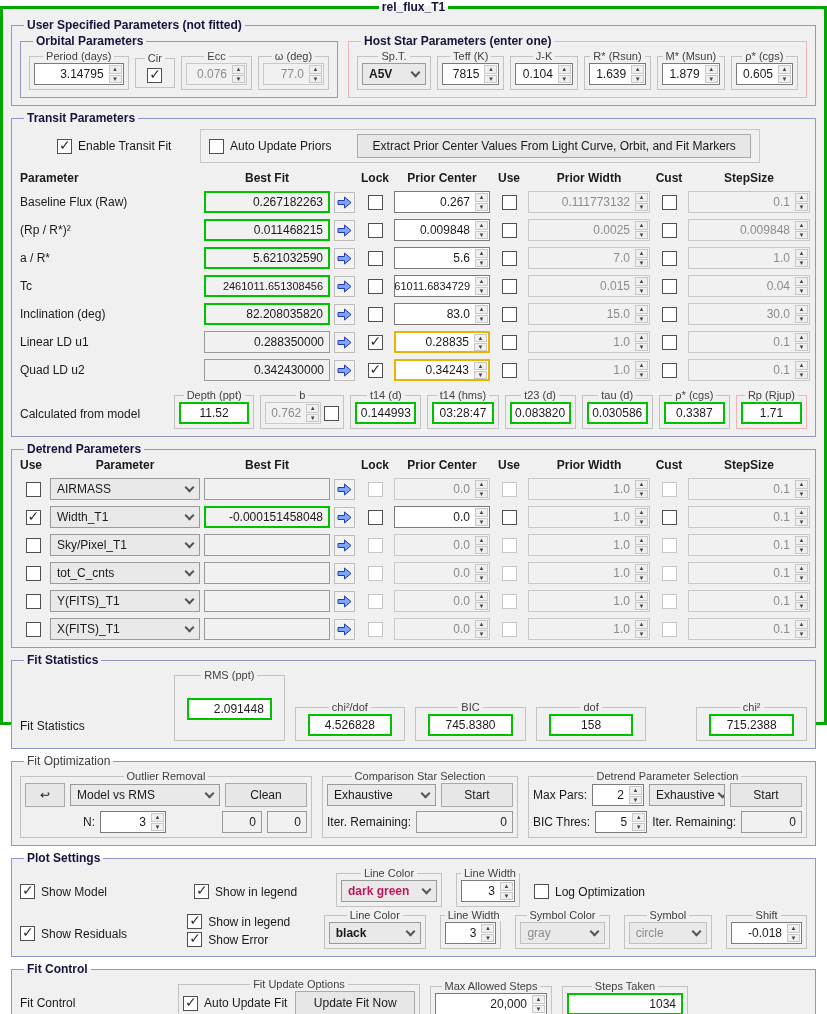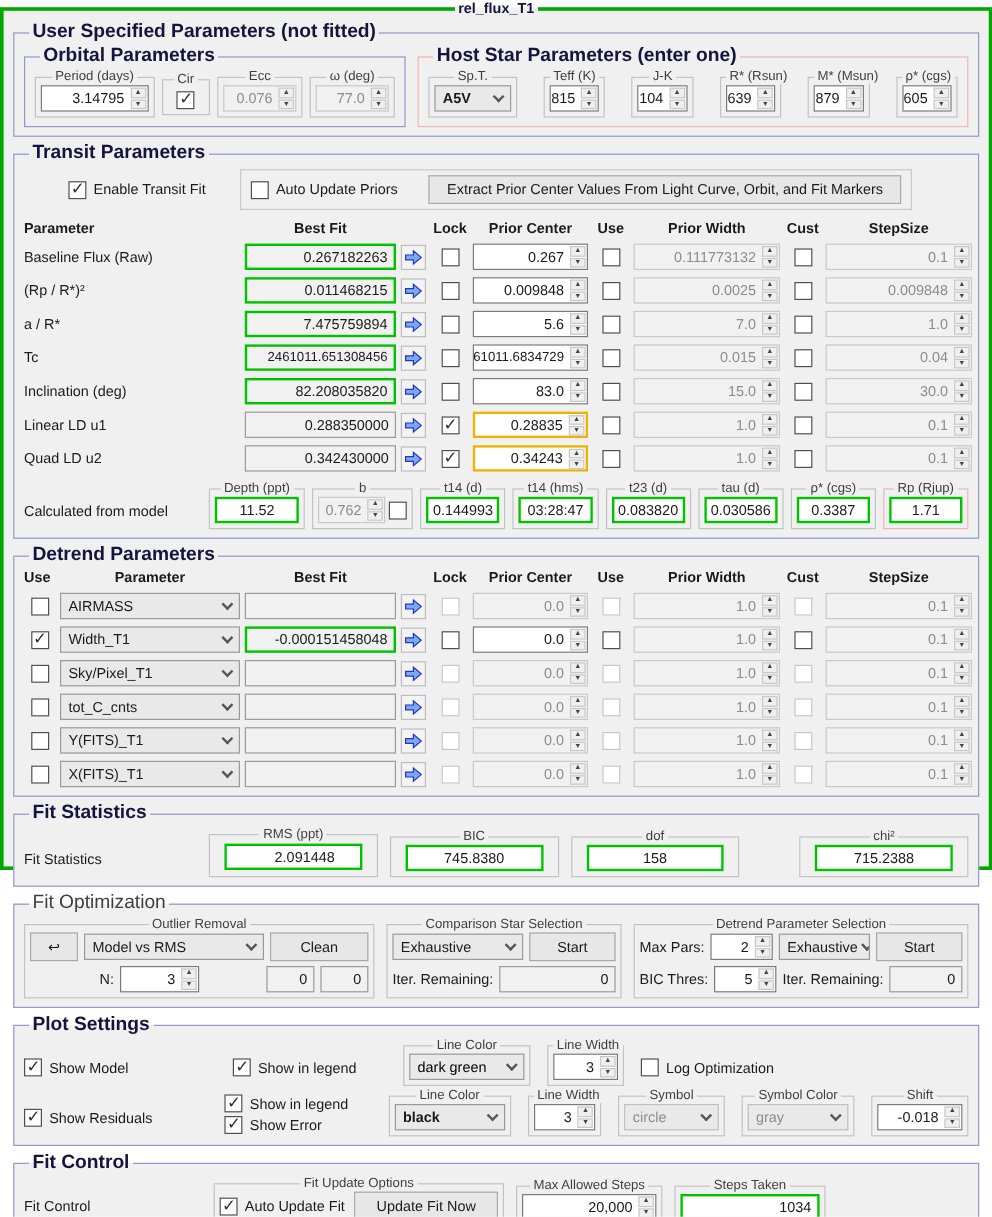--- a/index.html
+++ b/index.html
@@ -6,21 +6,21 @@
   html,body { width: 827px; height: 1014px; background:#ffffff; overflow:hidden;
     font-family:"Liberation Sans", sans-serif; font-size:12px; color:#1a1a1a; }
 
   fieldset { border:1px solid #c3c3c3; padding:2px 5px 5px; min-inline-size:0; }
   fieldset > legend { font-size:11px; color:#3f3f3f; padding:0 3px; margin:0 auto; white-space:nowrap; }
 
   .window { width:827px; height:725px; border:3px solid #00a800; background:#f0f0f0; padding:4px 8px 8px; }
   .window > legend { margin:0 auto; font-weight:bold; font-size:12px; color:#14143c; }
 
   .grp { border:1px solid #9296c9; margin-bottom:5px; padding:2px 8px 7px; background:#f0f0f0; }
-  .grp > legend { margin:0 0 0 4px; font-weight:bold; font-size:16px; color:#14143c; }
+  .grp > legend { margin:0 0 0 4px; font-weight:bold; font-size:12px; color:#14143c; }
   .pink { border-color:#f0b4b4; }
 
   .row { display:flex; align-items:center; gap:8px; }
   .lbl { font-size:12px; color:#1a1a1a; white-space:nowrap; }
   .b { font-weight:bold; }
 
   
   .cb { width:15px; height:15px; min-width:15px; background:#fff; border:1px solid #4f4f4f; position:relative; }
   .cb[data-checked="true"]::after { content:"✓"; position:absolute; left:1px; top:-3px; font-size:14px; color:#2e2e2e; }
   .cb.dis { border-color:#c6c6c6; }
@@ -45,21 +45,21 @@
   .valbox.white { background:#fff; }
   .valbox.center { justify-content:center; }
 
   
   .dd { display:flex; align-items:center; justify-content:space-between; gap:4px; height:22px;
     background:#e9e9e9; border:1px solid #9a9a9a; padding:0 6px; white-space:nowrap; overflow:hidden; }
   .chev { width:7px; height:7px; min-width:7px; border-right:2px solid #555; border-bottom:2px solid #555;
     transform:rotate(45deg); margin-top:-4px; }
   .dd.dis { border-color:#c0c0c0; }
   .dd.dis .dval { color:#8c8c8c; }
-  .dd.green .dval { color:#000000; font-weight:normal; }
+  .dd.green .dval { color:#be185d; font-weight:bold; }
 
   .btn { display:flex; align-items:center; justify-content:center; height:24px; padding:0 10px;
     background:#e7e7e7; border:1px solid #a9a9a9; white-space:nowrap; }
 
   
   .ab { width:21px; height:21px; min-width:21px; background:#f3f3f3; border:1px solid #bdbdbd;
     display:flex; align-items:center; justify-content:center; }
 
   
   .tgrid { display:grid; grid-template-columns:180px 126px 22px 30px 96px 30px 122px 30px 122px;
@@ -112,21 +112,21 @@
             <div class="spin dis">
               <span class="sv">77.0</span>
               <span class="sb"></span>
             </div>
           </fieldset>
         </div>
       </fieldset>
 
       <fieldset class="grp pink" style="margin:0; flex:1;">
         <legend>Host Star Parameters (enter one)</legend>
-        <div class="row" style="gap:22px;align-items:flex-end;">
+        <div class="row" style="gap:6px;align-items:flex-end;">
           <fieldset class="minifs" style="width:74px;">
             <legend>Sp.T.</legend>
             <div class="dd">
               <span class="dval b">A5V</span>
               <span class="chev"></span>
             </div>
           </fieldset>
           <fieldset class="minifs" style="flex:1;">
             <legend>Teff (K)</legend>
             <div class="spin">
@@ -247,21 +247,21 @@
         </div>
       <div class="ctr">
           <div class="cb" data-checked="false"></div>
         </div>
       <div class="spin dis">
           <span class="sv">0.009848</span>
           <span class="sb"></span>
         </div>
 
       <div class="lbl">a / R*</div>
-      <div class="valbox green">7.475759894</div>
+      <div class="valbox green">5.621032590</div>
       <div class="ab">
           <svg width="15" height="13" viewBox="0 0 15 13">
             <path d="M1 4.5 h6.5 V1 l6.5 5.5 -6.5 5.5 V8.5 H1 z" fill="#7ba7f7" stroke="#2638b8" stroke-width="1"></path>
           </svg>
         </div>
       <div class="ctr">
           <div class="cb" data-checked="false"></div>
         </div>
       <div class="spin">
           <span class="sv">5.6</span>
@@ -667,21 +667,25 @@
         </div>
     </div>
   </fieldset>
 
   <fieldset class="grp">
     <legend>Fit Statistics</legend>
     <div class="row" style="gap:10px; align-items:flex-end;">
       <div class="lbl" style="width:144px; padding-bottom:8px;">Fit Statistics</div>
       <fieldset class="minifs" style="flex:1;">
         <legend>RMS (ppt)</legend>
-        <div class="valbox green white center" style="margin:1px 8px;padding-left:24px;">2.091448</div>
+        <div class="valbox green white center" style="margin:16px 8px;padding-left:24px;">2.091448</div>
+      </fieldset>
+      <fieldset class="minifs" style="flex:1;">
+        <legend>chi²/dof</legend>
+        <div class="valbox green white center" style="margin:0 8px;">4.526828</div>
       </fieldset>
       <fieldset class="minifs" style="flex:1;">
         <legend>BIC</legend>
         <div class="valbox green white center" style="margin:0 8px;">745.8380</div>
       </fieldset>
       <fieldset class="minifs" style="flex:1;">
         <legend>dof</legend>
         <div class="valbox green white center" style="margin:0 8px;">158</div>
       </fieldset>
       <fieldset class="minifs" style="flex:1;margin-left:40px;">
@@ -812,31 +816,31 @@
             <span class="chev"></span>
           </div>
       </fieldset>
       <fieldset class="minifs" style="width:64px;">
         <legend>Line Width</legend>
         <div class="spin">
             <span class="sv">3</span>
             <span class="sb"></span>
           </div>
       </fieldset>
+      <fieldset class="minifs" style="width:98px;">
+        <legend>Symbol Color</legend>
+        <div class="dd dis">
+            <span class="dval">gray</span>
+            <span class="chev"></span>
+          </div>
+      </fieldset>
       <fieldset class="minifs" style="width:92px;">
         <legend>Symbol</legend>
         <div class="dd dis">
             <span class="dval">circle</span>
-            <span class="chev"></span>
-          </div>
-      </fieldset>
-      <fieldset class="minifs" style="width:98px;">
-        <legend>Symbol Color</legend>
-        <div class="dd dis">
-            <span class="dval">gray</span>
             <span class="chev"></span>
           </div>
       </fieldset>
       <fieldset class="minifs" style="width:84px;">
         <legend>Shift</legend>
         <div class="spin">
             <span class="sv">-0.018</span>
             <span class="sb"></span>
           </div>
       </fieldset>

